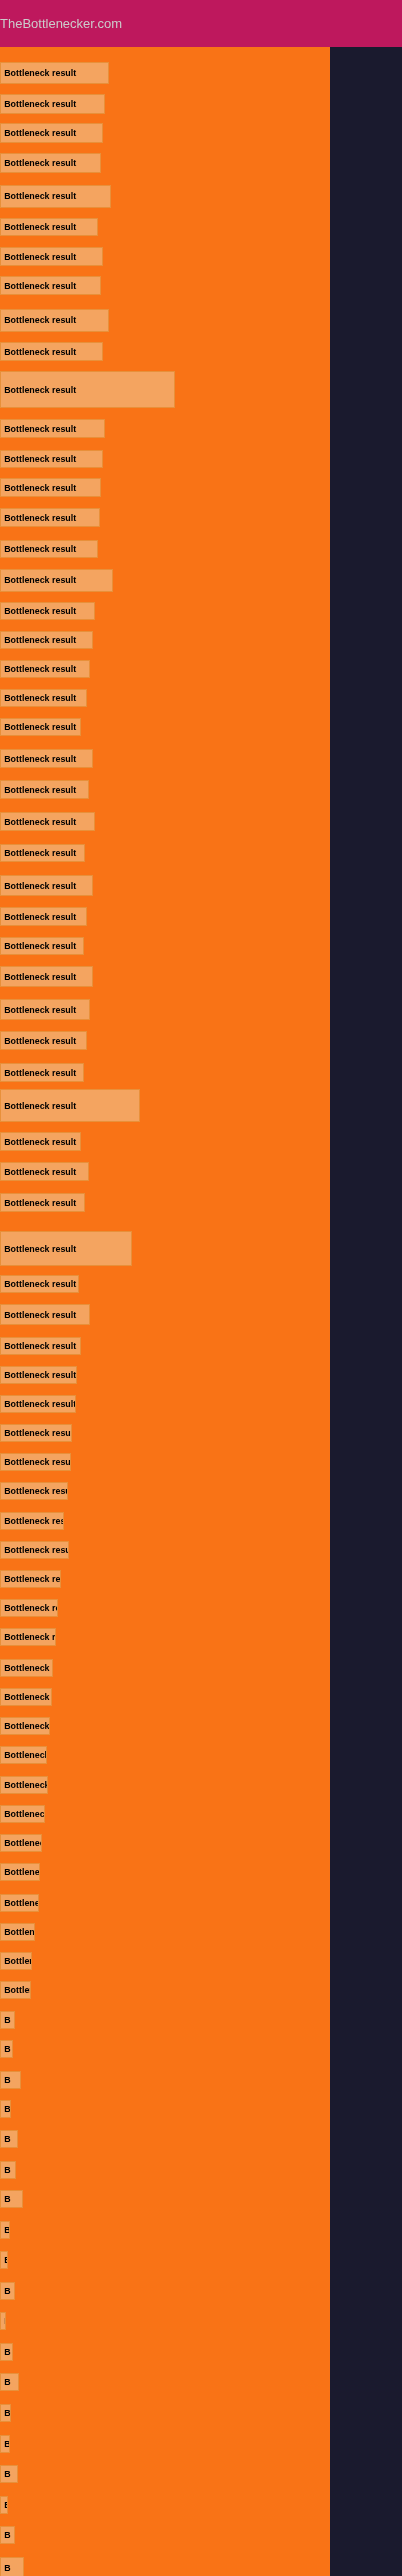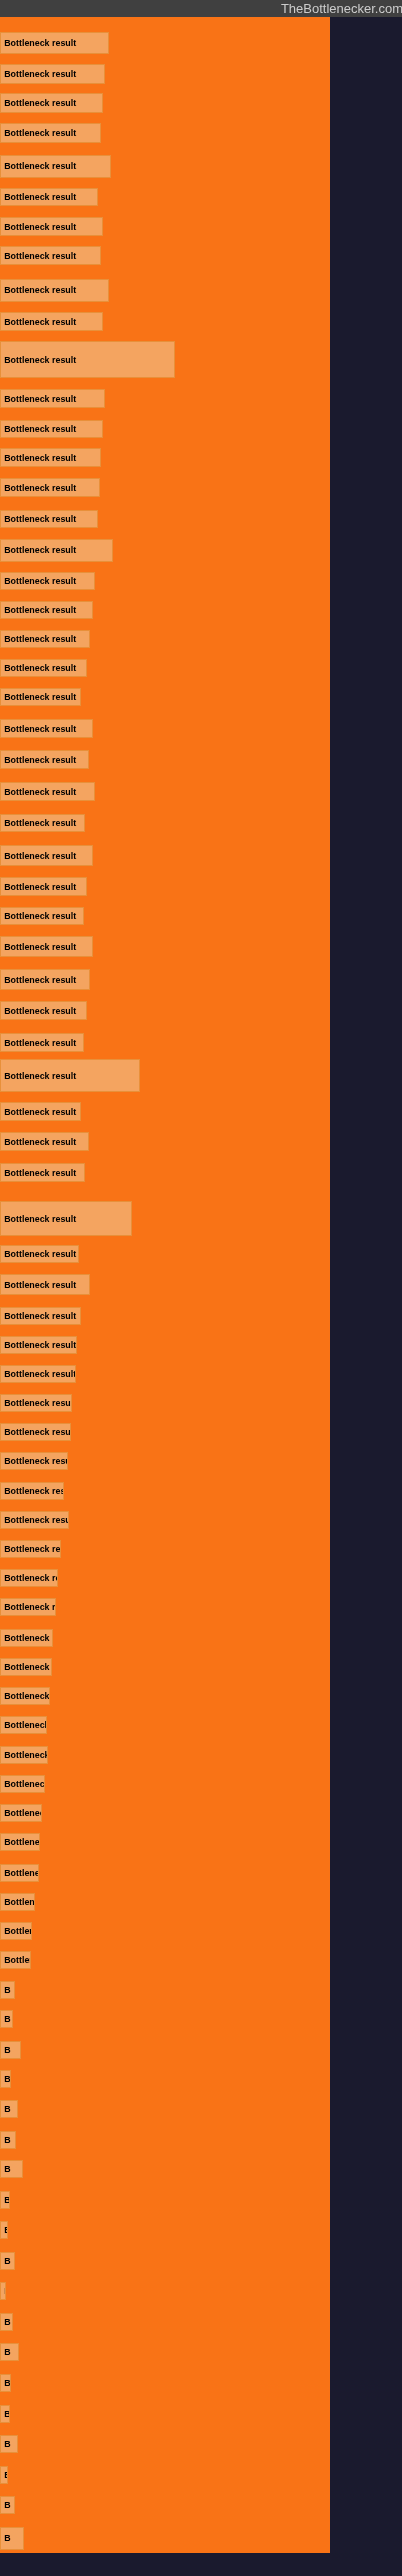--- a/index.html
+++ b/index.html
@@ -9,25 +9,25 @@
     }
     body {
       width: 403px;
       min-height: 2576px;
       background-color: #1a1a2e;
       font-family: Arial, sans-serif;
       position: relative;
       overflow-x: hidden;
     }
     .site-title {
-      text-align: right;
+      text-align: left;
       color: #cccccc;
       font-size: 13px;
-      padding: 1px 0;
-      background-color: #404040;
+      padding: 16px 0;
+      background-color: #be185d;
     }
     .chart-area {
       position: relative;
       width: 330px;
       height: 2536px;
       background-color: #f97316;
     }
     .bar {
       position: absolute;
       background-color: #f4a460;

